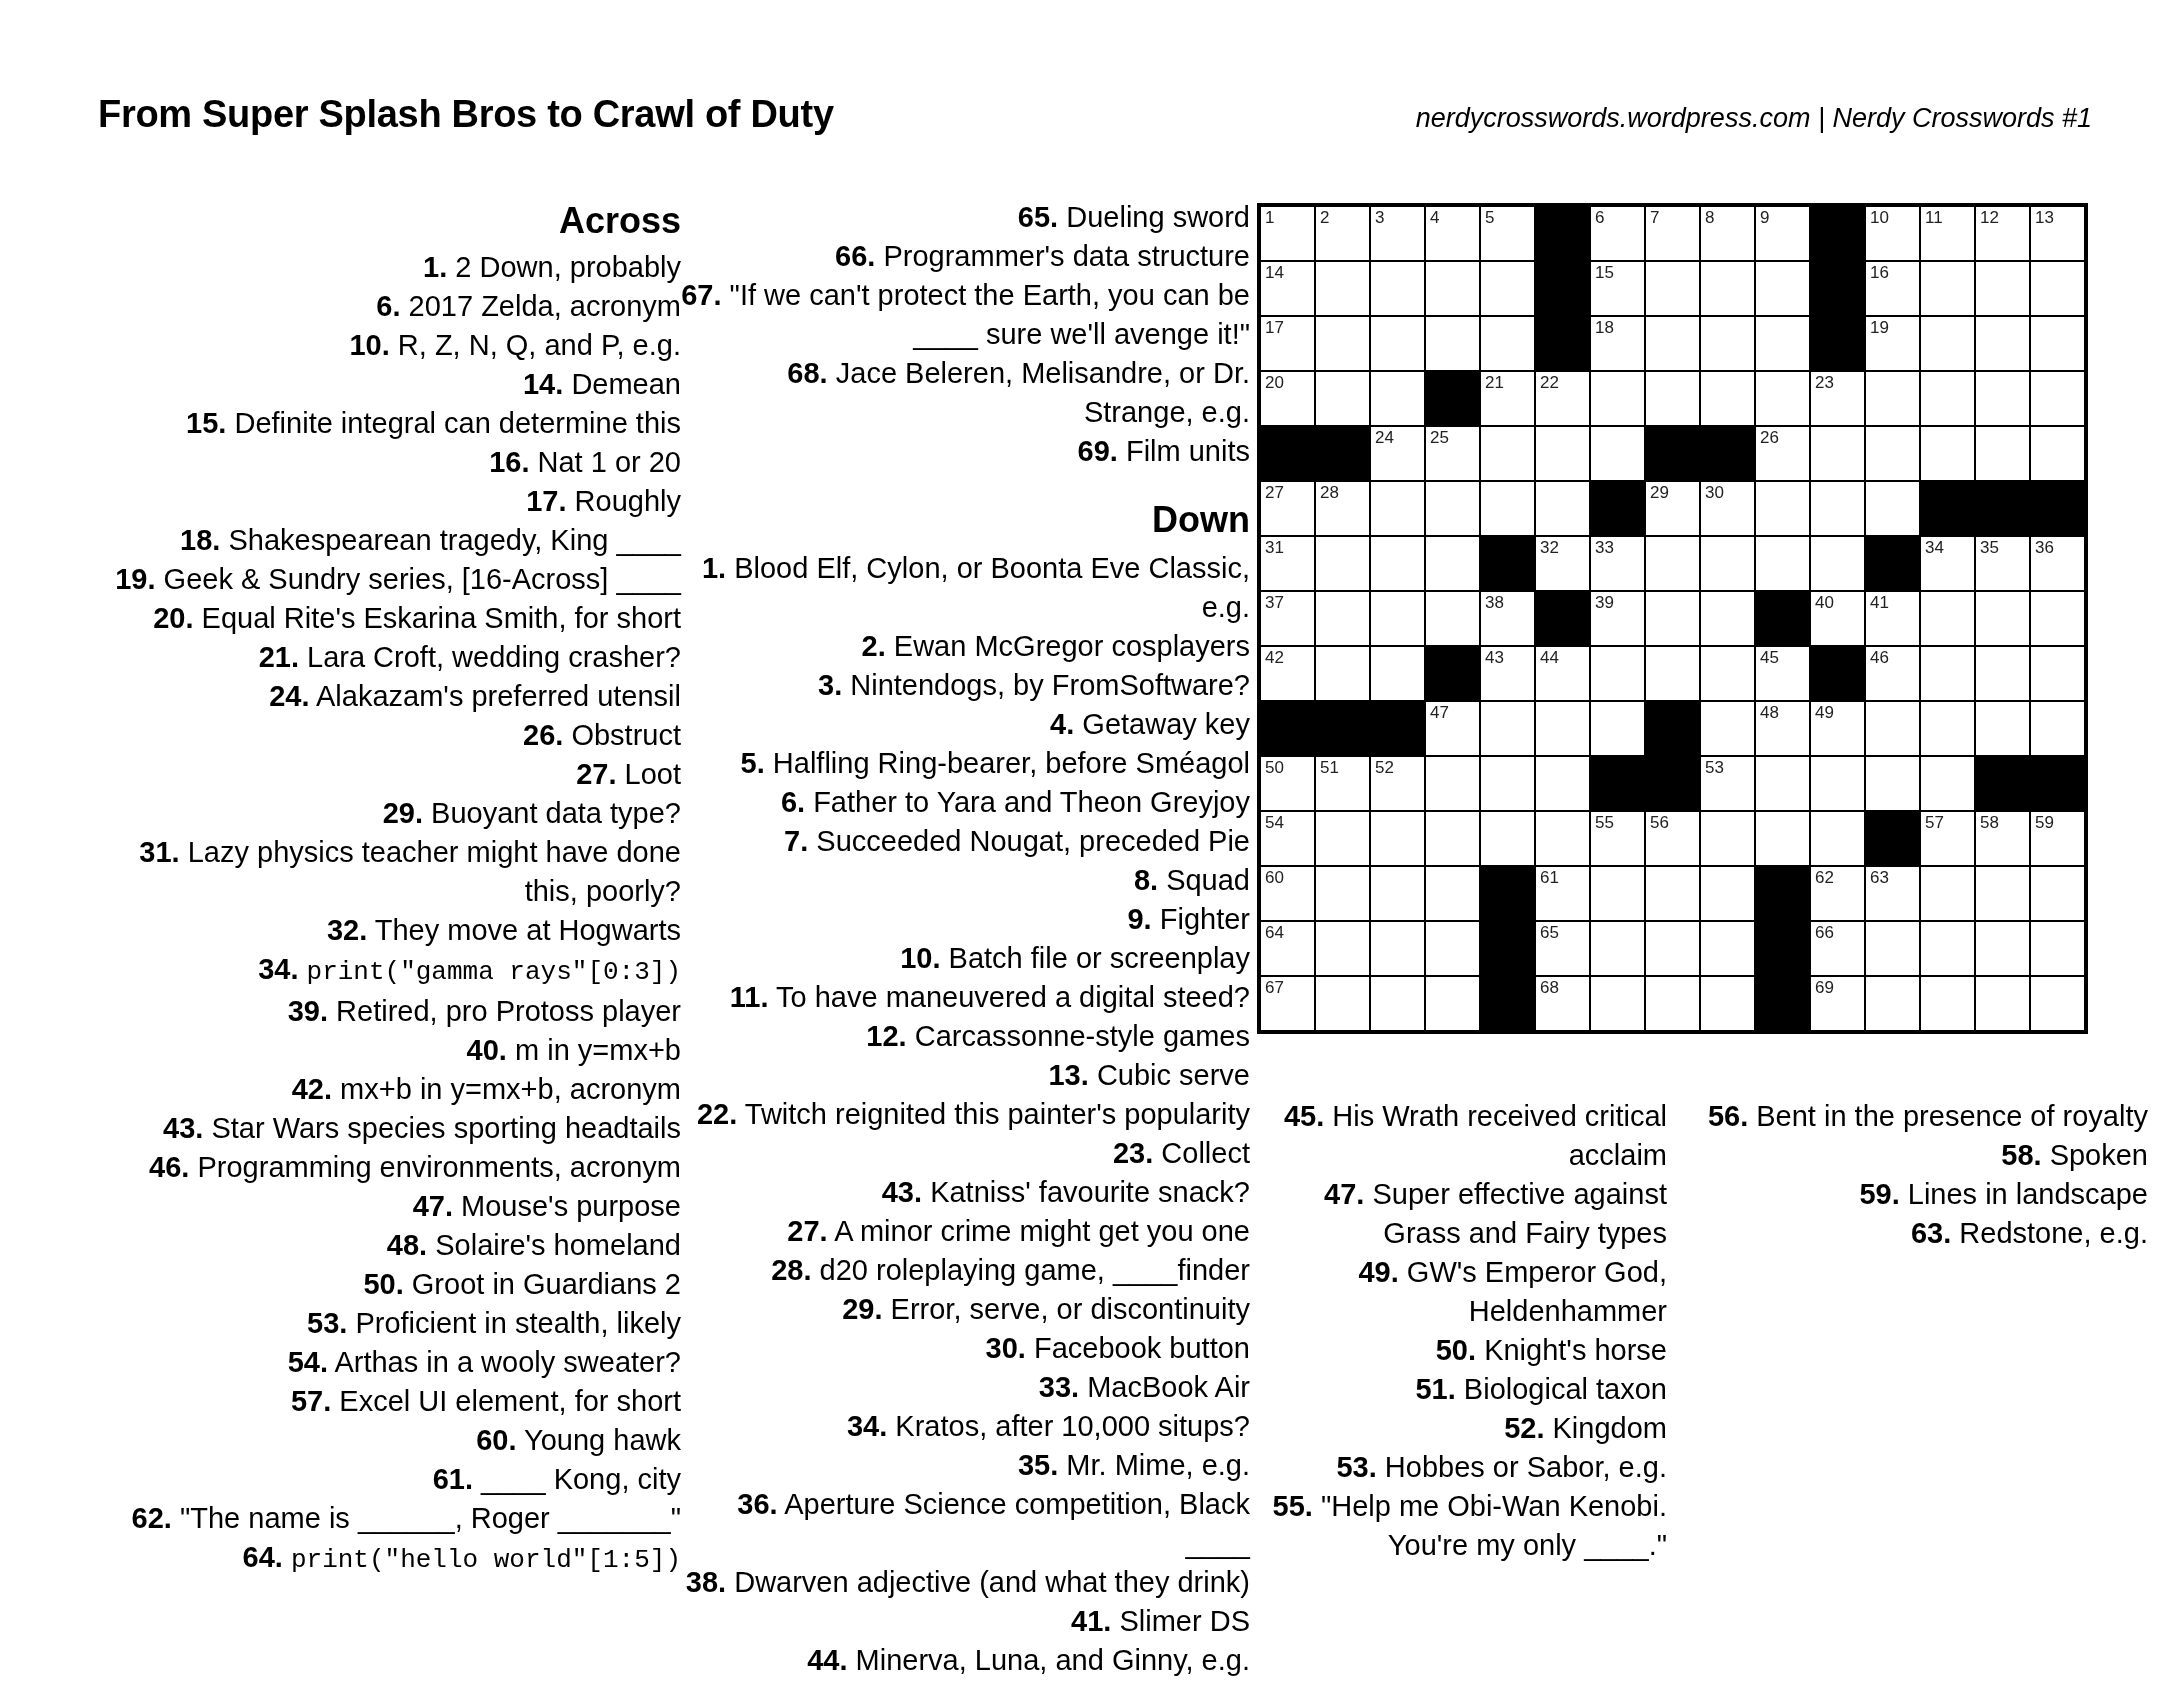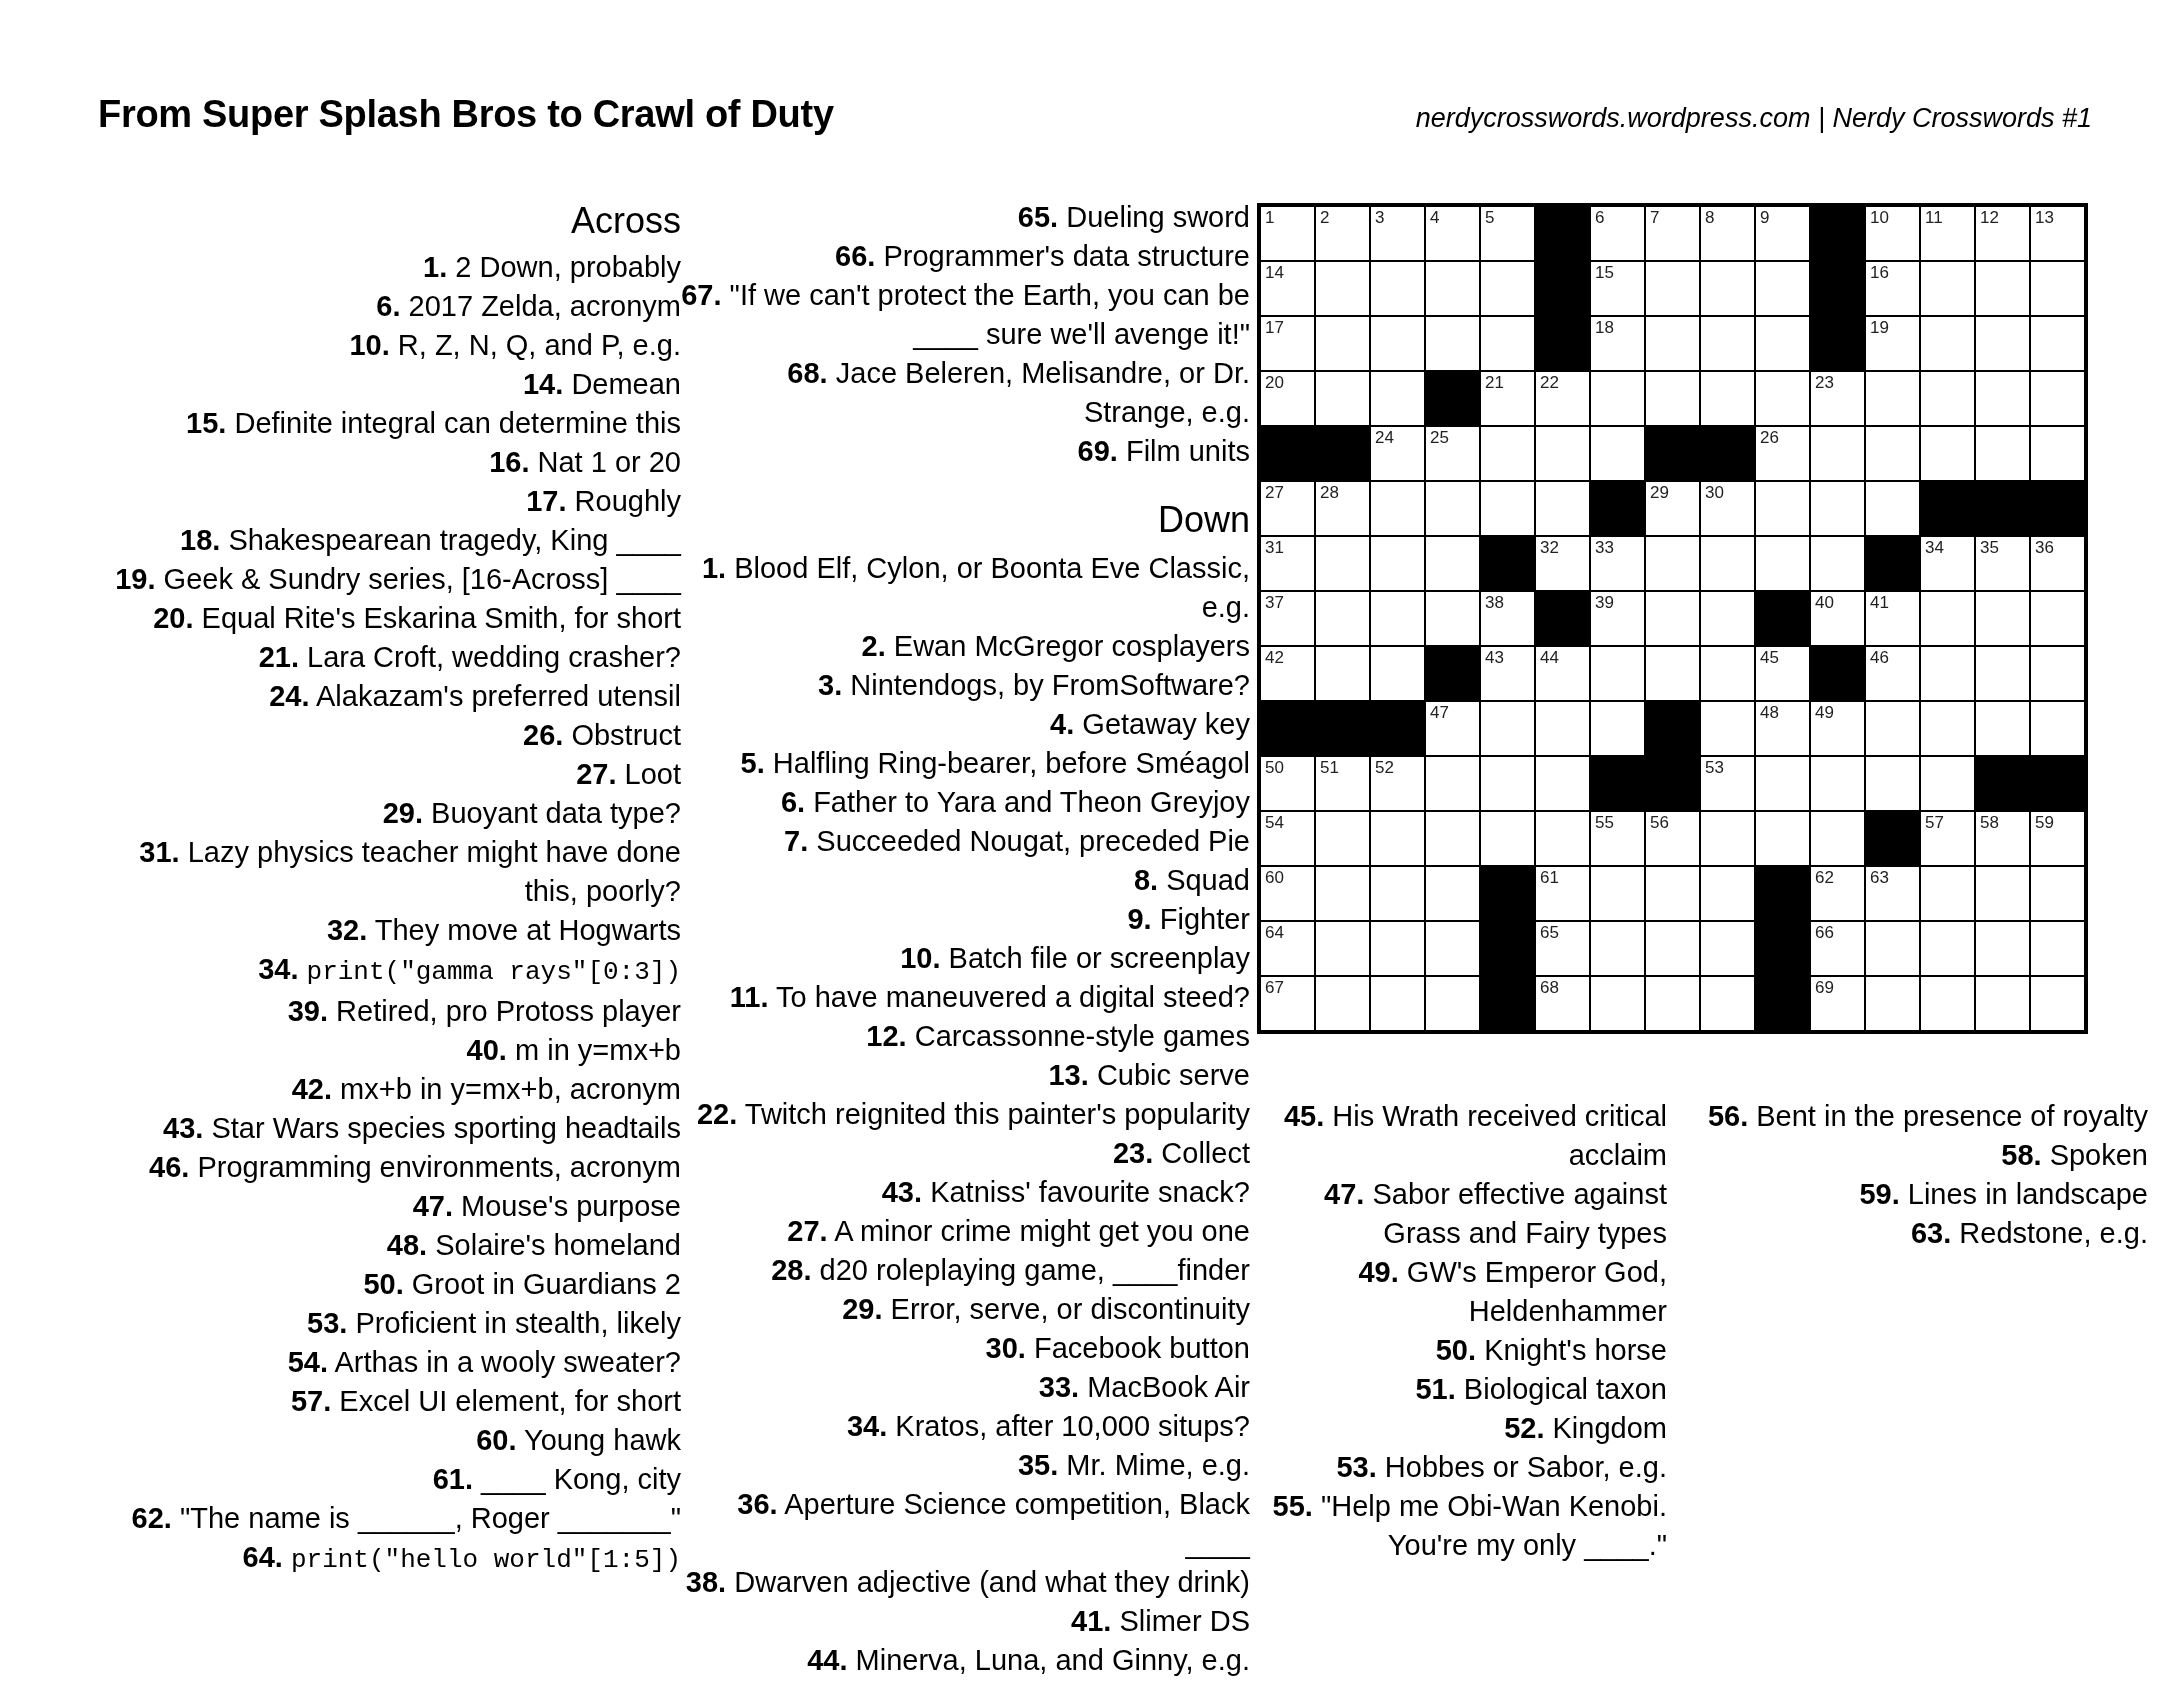--- a/index.html
+++ b/index.html
@@ -15,21 +15,21 @@
   }
   .source{
     position:absolute;right:86px;top:98px;
     font-size:27px;font-style:italic;line-height:40px;
   }
   .clue-col{position:absolute;}
   .col-across{left:112px;top:198px;width:569px;}
   .col-mid{left:671px;top:198px;width:579px;}
   .col-dn2{left:1259px;top:1097px;width:408px;}
   .col-dn3{left:1683px;top:1097px;width:465px;}
-  .sec-h{font-size:36px;font-weight:400;line-height:46px;margin:0 0 4px 0;}
+  .sec-h{font-size:36px;font-weight:700;line-height:46px;margin:0 0 4px 0;}
   .sec-h.mid{margin-top:26px;margin-bottom:6px;}
   .clue{margin:0;font-size:29px;line-height:39px;}
   .clue b{font-weight:700;}
   .mono{font-family:"Liberation Mono","DejaVu Sans Mono",monospace;font-size:26px;}
   .grid{
     position:absolute;left:1257px;top:203px;
     display:grid;
     grid-template-columns:repeat(15,53px);
     grid-auto-rows:53px;
     gap:2px;
@@ -491,21 +491,21 @@
       </div>
       <div class="cell"></div>
       <div class="cell"></div>
       <div class="cell"></div>
       <div class="cell"></div>
     </div>
 
   <div class="clue-col col-dn2">
     <div>
         <p class="clue"><b>45.</b> <span>His Wrath received critical acclaim</span></p>
-        <p class="clue"><b>47.</b> <span>Sabor effective against Grass and Fairy types</span></p>
+        <p class="clue"><b>47.</b> <span>Super effective against Grass and Fairy types</span></p>
         <p class="clue"><b>49.</b> <span>GW's Emperor God, Heldenhammer</span></p>
         <p class="clue"><b>50.</b> <span>Knight's horse</span></p>
         <p class="clue"><b>51.</b> <span>Biological taxon</span></p>
         <p class="clue"><b>52.</b> <span>Kingdom</span></p>
         <p class="clue"><b>53.</b> <span>Hobbes or Sabor, e.g.</span></p>
         <p class="clue"><b>55.</b> <span>"Help me Obi-Wan Kenobi. You're my only ____."</span></p>
       </div>
   </div>
 
   <div class="clue-col col-dn3">

